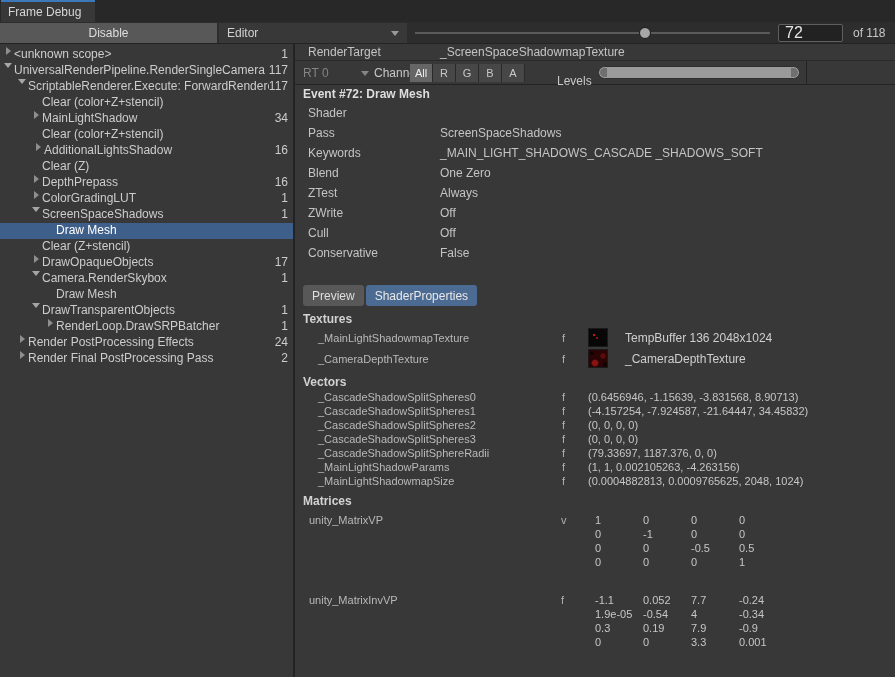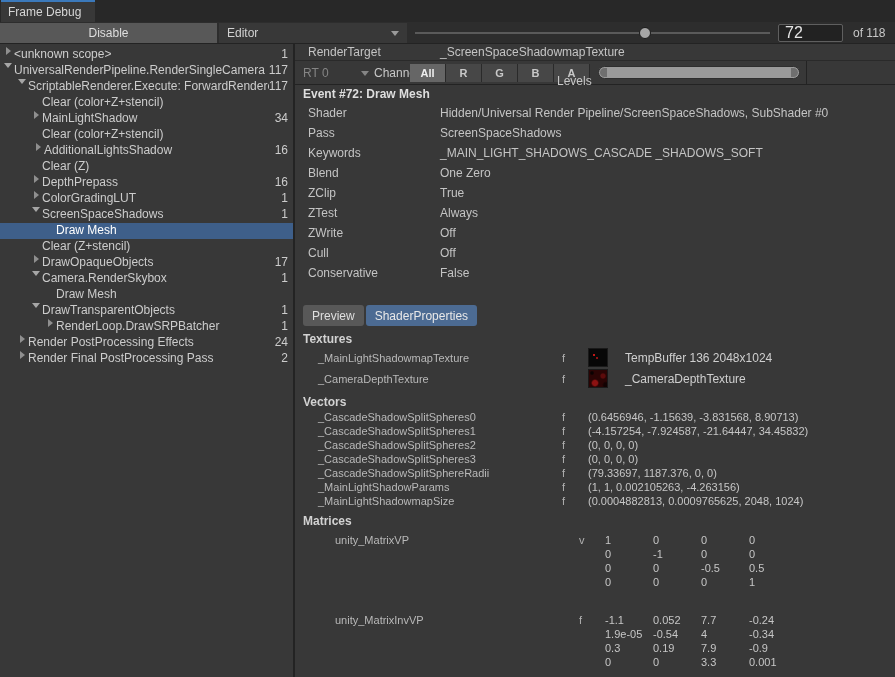--- a/index.html
+++ b/index.html
@@ -52,22 +52,22 @@
   .details{position:absolute;left:295px;top:44px;width:600px;height:633px;background:#383838;
         overflow:hidden;font-size:12px;}
   .rt-row{height:17px;display:grid;grid-template-columns:132px auto;align-items:center;
         padding-left:13px;border-bottom:1px solid #2a2a2a;color:#c4c4c4;}
   .rt-toolbar{position:relative;height:24px;border-bottom:1px solid #232323;background:#383838;}
   .rt-dd{position:absolute;left:8px;top:3px;width:66px;height:18px;color:#858585;
         display:flex;align-items:center;font-size:12px;}
   .rt-dd .tri{border-top-color:#858585;margin-left:auto;}
   .ch-label{position:absolute;left:79px;top:0;height:24px;display:flex;align-items:center;color:#c8c8c8;}
   .ch-group{position:absolute;left:115px;top:3px;height:18px;display:flex;}
-  .ch-btn{width:36px;height:18px;background:#474747;border-right:1px solid #2a2a2a;
-        color:#c8c8c8;font-size:11px;display:flex;align-items:center;justify-content:center;font-weight:bold;}
+  .ch-btn{width:23px;height:18px;background:#474747;border-right:1px solid #2a2a2a;
+        color:#c8c8c8;font-size:11px;display:flex;align-items:center;justify-content:center;}
   .ch-btn.on{background:#666666;color:#eee;}
   .lv-label{position:absolute;left:262px;top:8px;height:24px;display:flex;align-items:center;color:#c8c8c8;}
   .lv-pill{position:absolute;left:303px;top:5px;width:202px;height:13px;background:#9a9a9a;
         border-radius:7px;border:1px solid #2e2e2e;}
   .lv-pill::before,.lv-pill::after{content:"";position:absolute;top:1px;width:7px;height:9px;
         background:#6f6f6f;}
   .lv-pill::before{left:1px;border-radius:6px 0 0 6px;}
   .lv-pill::after{right:1px;border-radius:0 6px 6px 0;}
   .rt-vsep{position:absolute;left:511px;top:0;width:1px;height:24px;background:#232323;}
 
@@ -94,21 +94,21 @@
   .thumb.t2{background:#2a0404;
         background-image:radial-gradient(circle 5px at 6px 13px,#8d1212 50%,transparent 80%),
                          radial-gradient(circle 4px at 14px 6px,#5d0b0b 50%,transparent 80%),
                          radial-gradient(circle 5px at 17px 15px,#120202 40%,transparent 80%),
                          radial-gradient(circle 3px at 3px 3px,#0a0101 40%,transparent 80%);}
   .vrow{height:14px;display:grid;grid-template-columns:244px 26px auto;align-items:center;
         padding-left:23px;font-size:11px;color:#b9b9b9;white-space:nowrap;}
   .vrow .val,.trow2 .ind,.vrow .ind{color:#b0b0b0;}
   .vrow .val{color:#c6c6c6;}
 
-  .mat-entry{display:flex;padding-left:40px;font-size:11px;color:#b9b9b9;margin-top:5px;}
+  .mat-entry{display:flex;padding-left:14px;font-size:11px;color:#b9b9b9;margin-top:5px;gap:8px;}
   .mat-entry .mname{flex:0 0 244px;white-space:nowrap;}
   .mat-entry .mind{flex:0 0 26px;color:#b0b0b0;}
   .mgrid{display:grid;grid-template-columns:48px 48px 48px 48px;grid-auto-rows:14px;
         color:#c6c6c6;}
 </style>
 </head>
 <body>
 
 <div id="app">
 
@@ -259,37 +259,32 @@
       </div>
       <div class="lv-label">Levels</div>
       <div class="lv-pill"></div>
       <div class="rt-vsep"></div>
     </div>
 
     <div class="event-title">Event #72: Draw Mesh</div>
 
     <div class="prop">
       <span>Shader</span>
-      <span>Hidden/Universal Render Pipeline/ScreenSpaceShadows, SubShader #0</span>
     </div>
     <div class="prop">
       <span>Pass</span>
       <span>ScreenSpaceShadows</span>
     </div>
     <div class="prop">
       <span>Keywords</span>
       <span>_MAIN_LIGHT_SHADOWS_CASCADE _SHADOWS_SOFT</span>
     </div>
     <div class="prop">
       <span>Blend</span>
       <span>One Zero</span>
-    </div>
-    <div class="prop">
-      <span>ZClip</span>
-      <span>True</span>
     </div>
     <div class="prop">
       <span>ZTest</span>
       <span>Always</span>
     </div>
     <div class="prop">
       <span>ZWrite</span>
       <span>Off</span>
     </div>
     <div class="prop">

